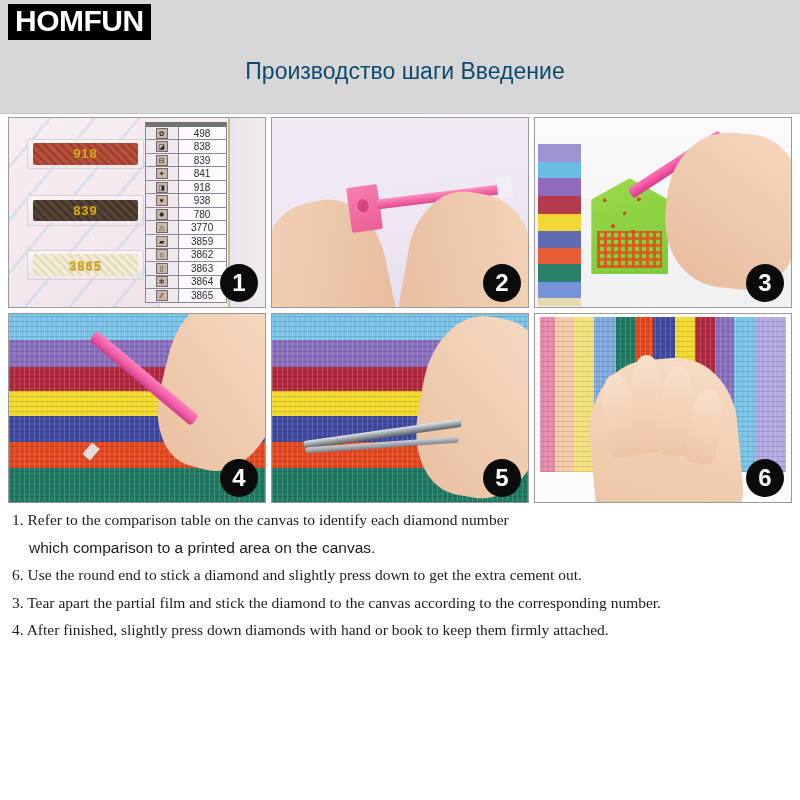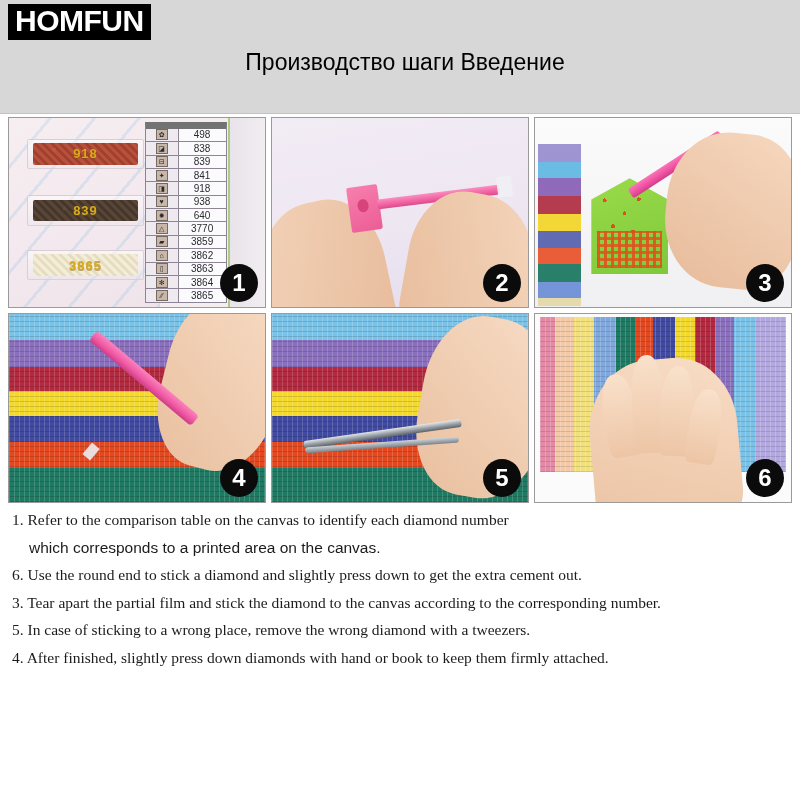--- a/index.html
+++ b/index.html
@@ -31,22 +31,22 @@
   }
   .title-block{
     position:absolute;left:0;top:38px;width:800px;text-align:center;
   }
   .title-en{
     font-size:25px;font-weight:bold;color:#111;
     letter-spacing:0px;line-height:1.15;
     padding-left:10px;
   }
   .title-ru{
-    font-size:23px;font-weight:normal;color:#000000;
-    line-height:1.25;margin-top:10px;padding-left:10px;
+    font-size:23px;font-weight:normal;color:#0c4a6e;
+    line-height:1.25;margin-top:19px;padding-left:10px;
   }
 
   
   .grid{
     position:absolute;left:8px;top:117px;
     width:784px;height:386px;
     display:grid;
     grid-template-columns:1fr 1fr 1fr;
     grid-template-rows:1fr 1fr;
     gap:5px;
@@ -109,21 +109,21 @@
   .p1-chart{
     position:absolute;left:53%;top:2%;width:32%;height:96%;
     display:flex;flex-direction:column;
   }
   .chartrow{
     display:flex;flex:1;
     border-left:1px solid #8d8496;border-right:1px solid #8d8496;
     border-bottom:1px solid #8d8496;
     background:#fbfafc;
   }
-  .chartrow:first-child{border-top:7px solid #737373;}
+  .chartrow:first-child{border-top:5px solid #737373;}
   .chart-sym{
     width:40%;
     border-right:1px solid #8d8496;
     display:flex;align-items:center;justify-content:center;
     font-size:8px;color:#3b3b3b;
     background:#efeaf0;
   }
   .chart-sym i{
     display:inline-block;width:10px;height:9px;
     background:#c8b6a8;border:1px solid #756a62;
@@ -376,21 +376,21 @@
         <div class="chartrow">
           <div class="chart-sym">
               <i>♥</i>
             </div>
           <div class="chart-num">938</div>
         </div>
         <div class="chartrow">
           <div class="chart-sym">
               <i>✹</i>
             </div>
-          <div class="chart-num">640</div>
+          <div class="chart-num">780</div>
         </div>
         <div class="chartrow">
           <div class="chart-sym">
               <i>△</i>
             </div>
           <div class="chart-num">3770</div>
         </div>
         <div class="chartrow">
           <div class="chart-sym">
               <i>▰</i>
@@ -467,29 +467,26 @@
       <div class="p6-f3"></div>
       <div class="p6-f4"></div>
       <div class="badge">6</div>
     </div>
 
   </div>
 
   <div class="steps">
     <div class="step">
       <span class="l1">1. Refer to the comparison table on the canvas to identify each diamond number</span>
-      <span class="l2">which corresponds to a printed area on the canvas.</span>
+      <span class="l2">which comparison to a printed area on the canvas.</span>
     </div>
     <div class="step">
       <span class="l1">6. Use the round end to stick a diamond and slightly press down to get the extra cement out.</span>
     </div>
     <div class="step">
       <span class="l1">3. Tear apart the partial film and stick the diamond to the canvas according to the corresponding number.</span>
     </div>
     <div class="step">
-      <span class="l1">5. In case of sticking to a wrong place, remove the wrong diamond with a tweezers.</span>
-    </div>
-    <div class="step">
       <span class="l1">4. After finished, slightly press down diamonds with hand or book to keep them firmly attached.</span>
     </div>
   </div>
 
 </div>
 
 </body></html>

